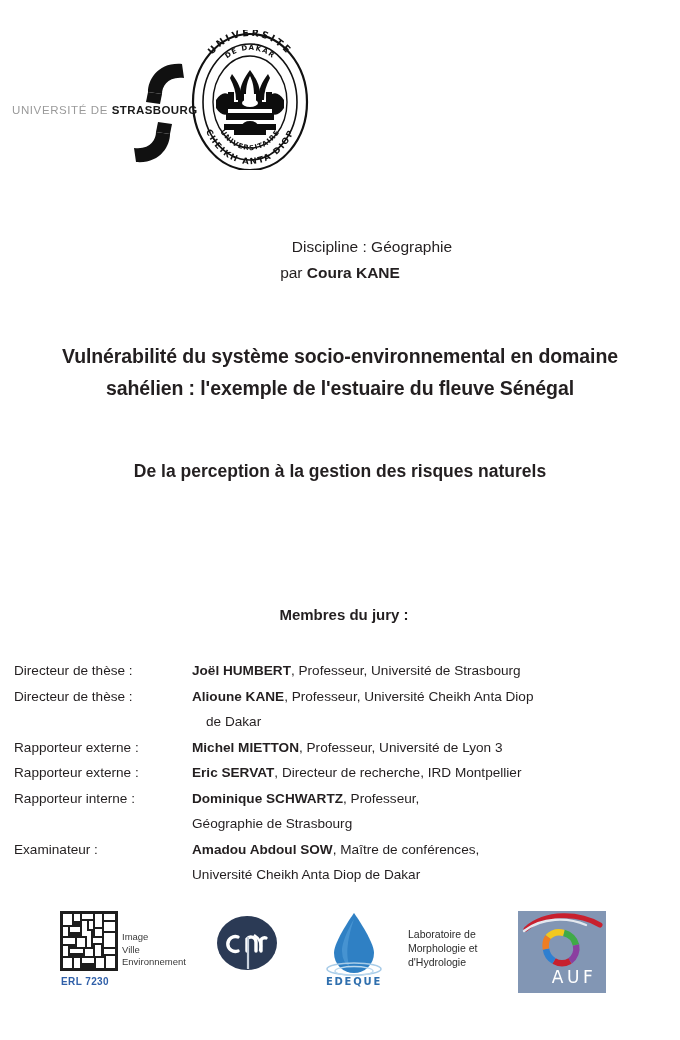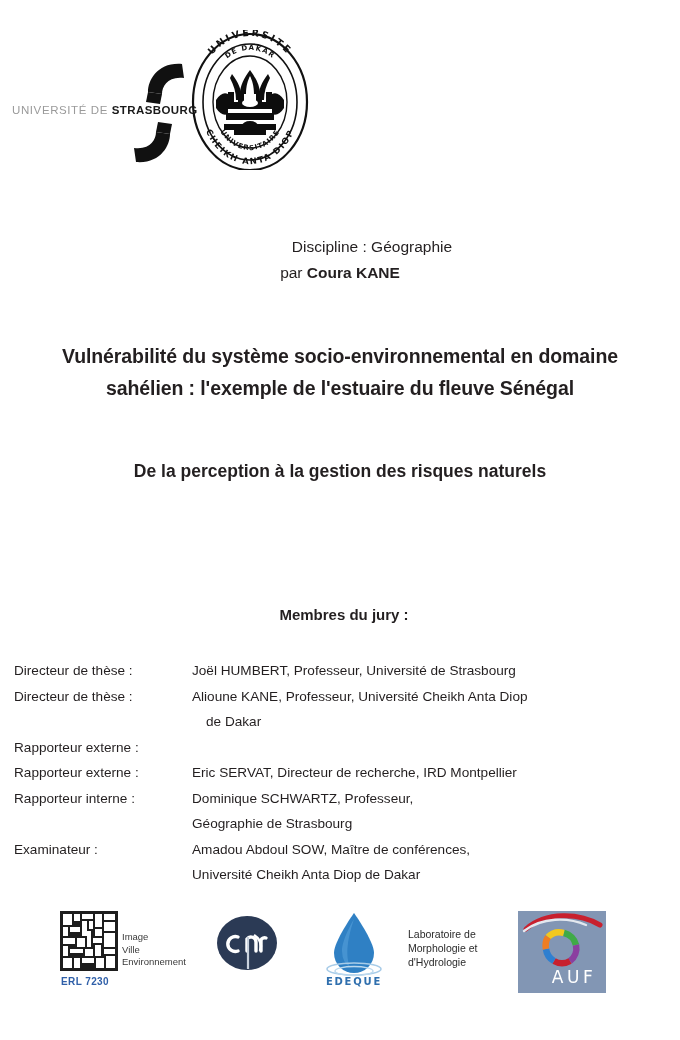--- a/index.html
+++ b/index.html
@@ -152,21 +152,21 @@
     display: flex;
     align-items: flex-start;
     line-height: 25.5px;
   }
   .jury-role {
     width: 178px;
     flex: 0 0 178px;
     white-space: nowrap;
   }
   .jury-person { flex: 1 1 auto; }
-  .jury-person b { font-weight: 400; }
+  .jury-person b { font-weight: 700; }
   .jury-cont {
     padding-left: 192px;
     line-height: 25.5px;
   }
   .jury-cont-wide {
     padding-left: 178px;
     line-height: 25.5px;
   }
 
   
@@ -304,20 +304,23 @@
     <div class="jury-row">
       <div class="jury-role">Directeur de thèse :</div>
       <div class="jury-person">
         <b>Alioune KANE</b><span>, Professeur, Université Cheikh Anta Diop</span>
       </div>
     </div>
     <div class="jury-cont">de   Dakar</div>
 
     <div class="jury-row">
       <div class="jury-role">Rapporteur externe :</div>
+      <div class="jury-person">
+        <b>Michel MIETTON</b><span>, Professeur, Université de Lyon 3</span>
+      </div>
     </div>
 
     <div class="jury-row">
       <div class="jury-role">Rapporteur externe :</div>
       <div class="jury-person">
         <b>Eric SERVAT</b><span>, Directeur de recherche, IRD Montpellier</span>
       </div>
     </div>
 
     <div class="jury-row">

